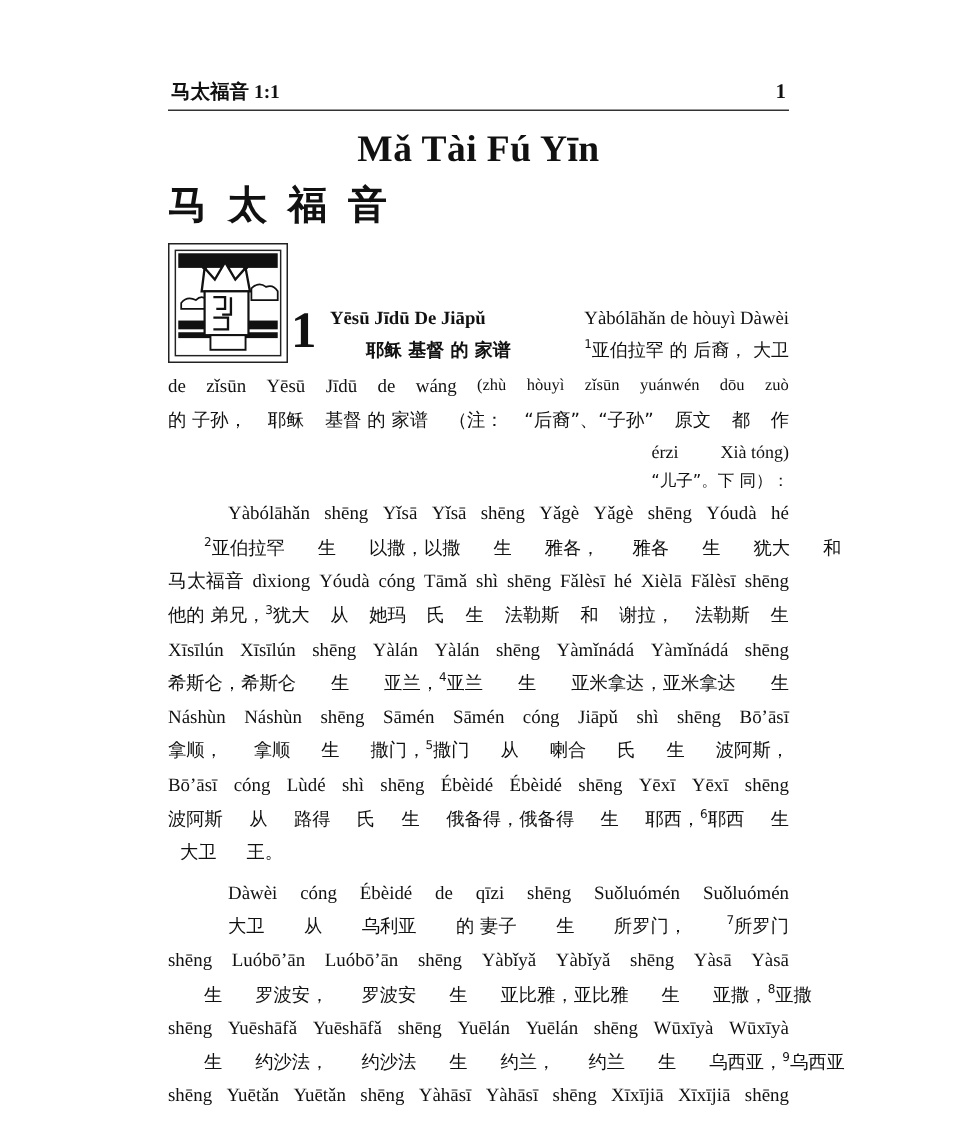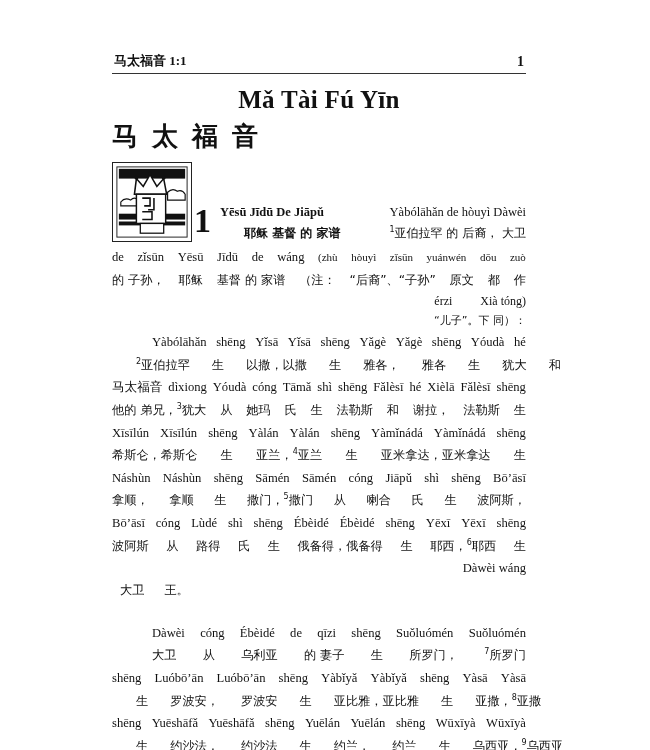--- a/index.html
+++ b/index.html
@@ -212,28 +212,27 @@
     <span class="u">波阿斯</span>
       <span>从</span>
       <span class="u">路得</span>
       <span>氏</span>
       <span>生</span>
       <span><span class="u">俄备得</span>，<span class="u">俄备得</span></span>
       <span>生</span>
       <span><span class="u">耶西</span>，<sup>6</sup><span class="u">耶西</span></span>
       <span>生</span>
   </div>
-  <div class="note-line" style="padding-left:4px;line-height:22px;font-size:12.6px">Dàwèi wáng</div>
   <div class="line cn" style="justify-content:flex-start;padding-left:8px">
     <span class="u">大卫</span>
       <span style="display:inline-block;width:20px"></span>
       <span>王。</span>
   </div>
 
-  <div class="line indent" style="margin-top:20px">
+  <div class="line indent" style="margin-top:4px">
     <span>Dàwèi</span>
       <span>cóng</span>
       <span>Ébèidé</span>
       <span>de</span>
       <span>qīzi</span>
       <span>shēng</span>
       <span>Suǒluómén</span>
       <span>Suǒluómén</span>
   </div>
   <div class="line cn indent">

